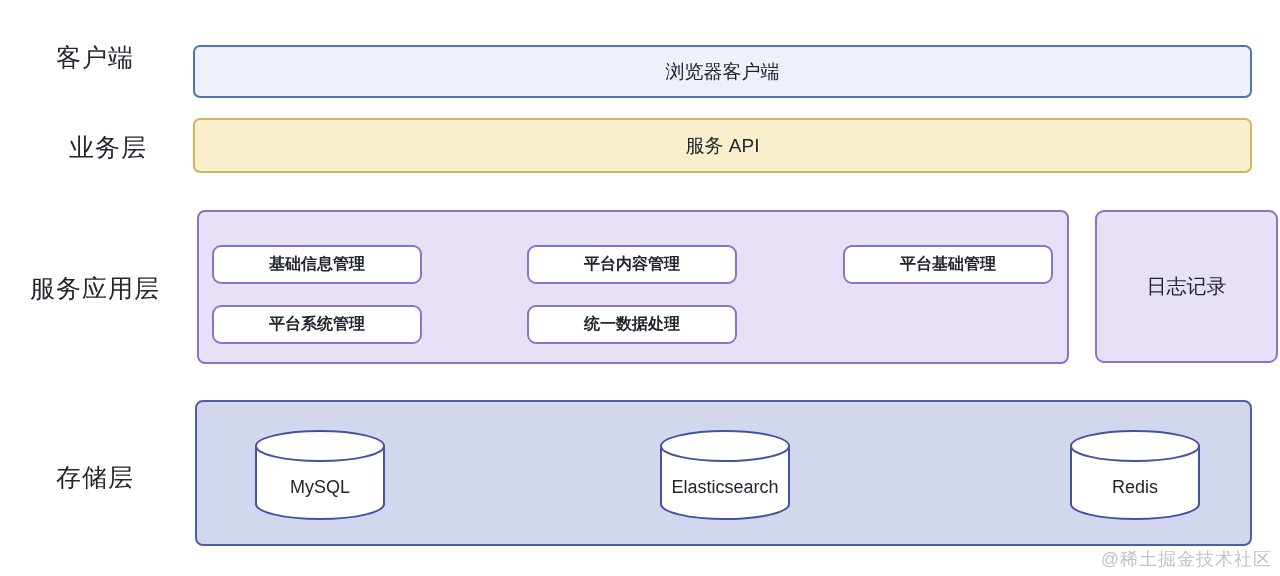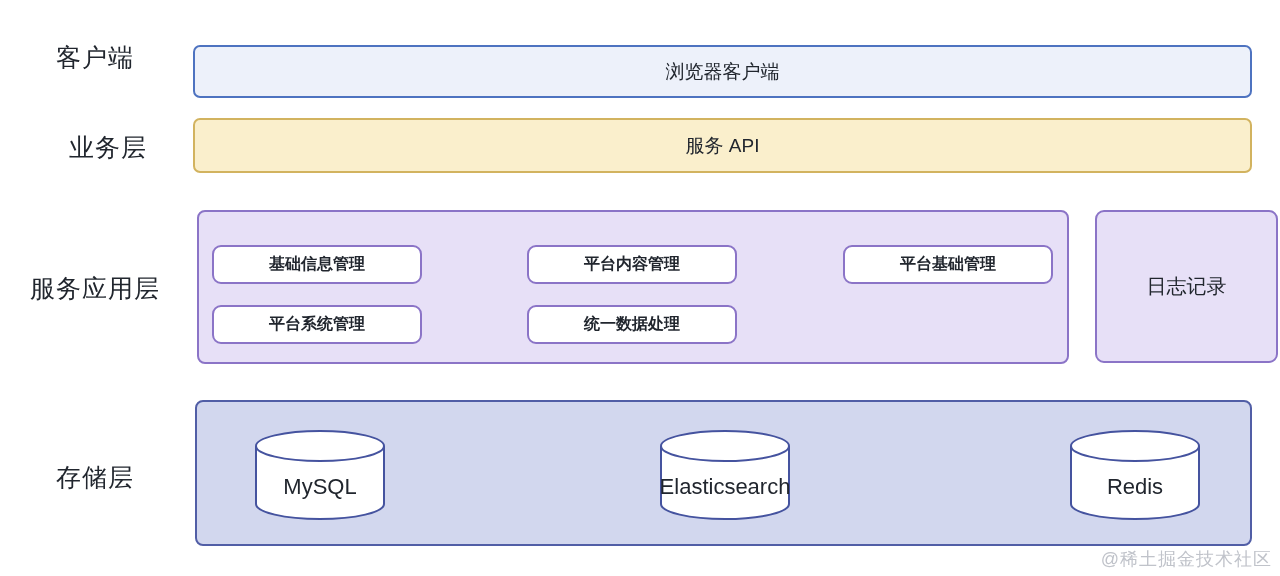--- a/index.html
+++ b/index.html
@@ -105,21 +105,21 @@
     fill: #ffffff;
     stroke: #45539f;
     stroke-width: 2;
   }
   .cyl-label {
     position: absolute;
     left: 0; top: 31px; width: 100%; height: 52px;
     display: flex;
     align-items: center;
     justify-content: center;
-    font-size: 22px;
+    font-size: 18px;
     color: #21262e;
   }
   .watermark {
     position: absolute;
     right: 8px; top: 547px;
     font-size: 18px;
     color: #c0c3ca;
     letter-spacing: 1px;
   }
 </style>

